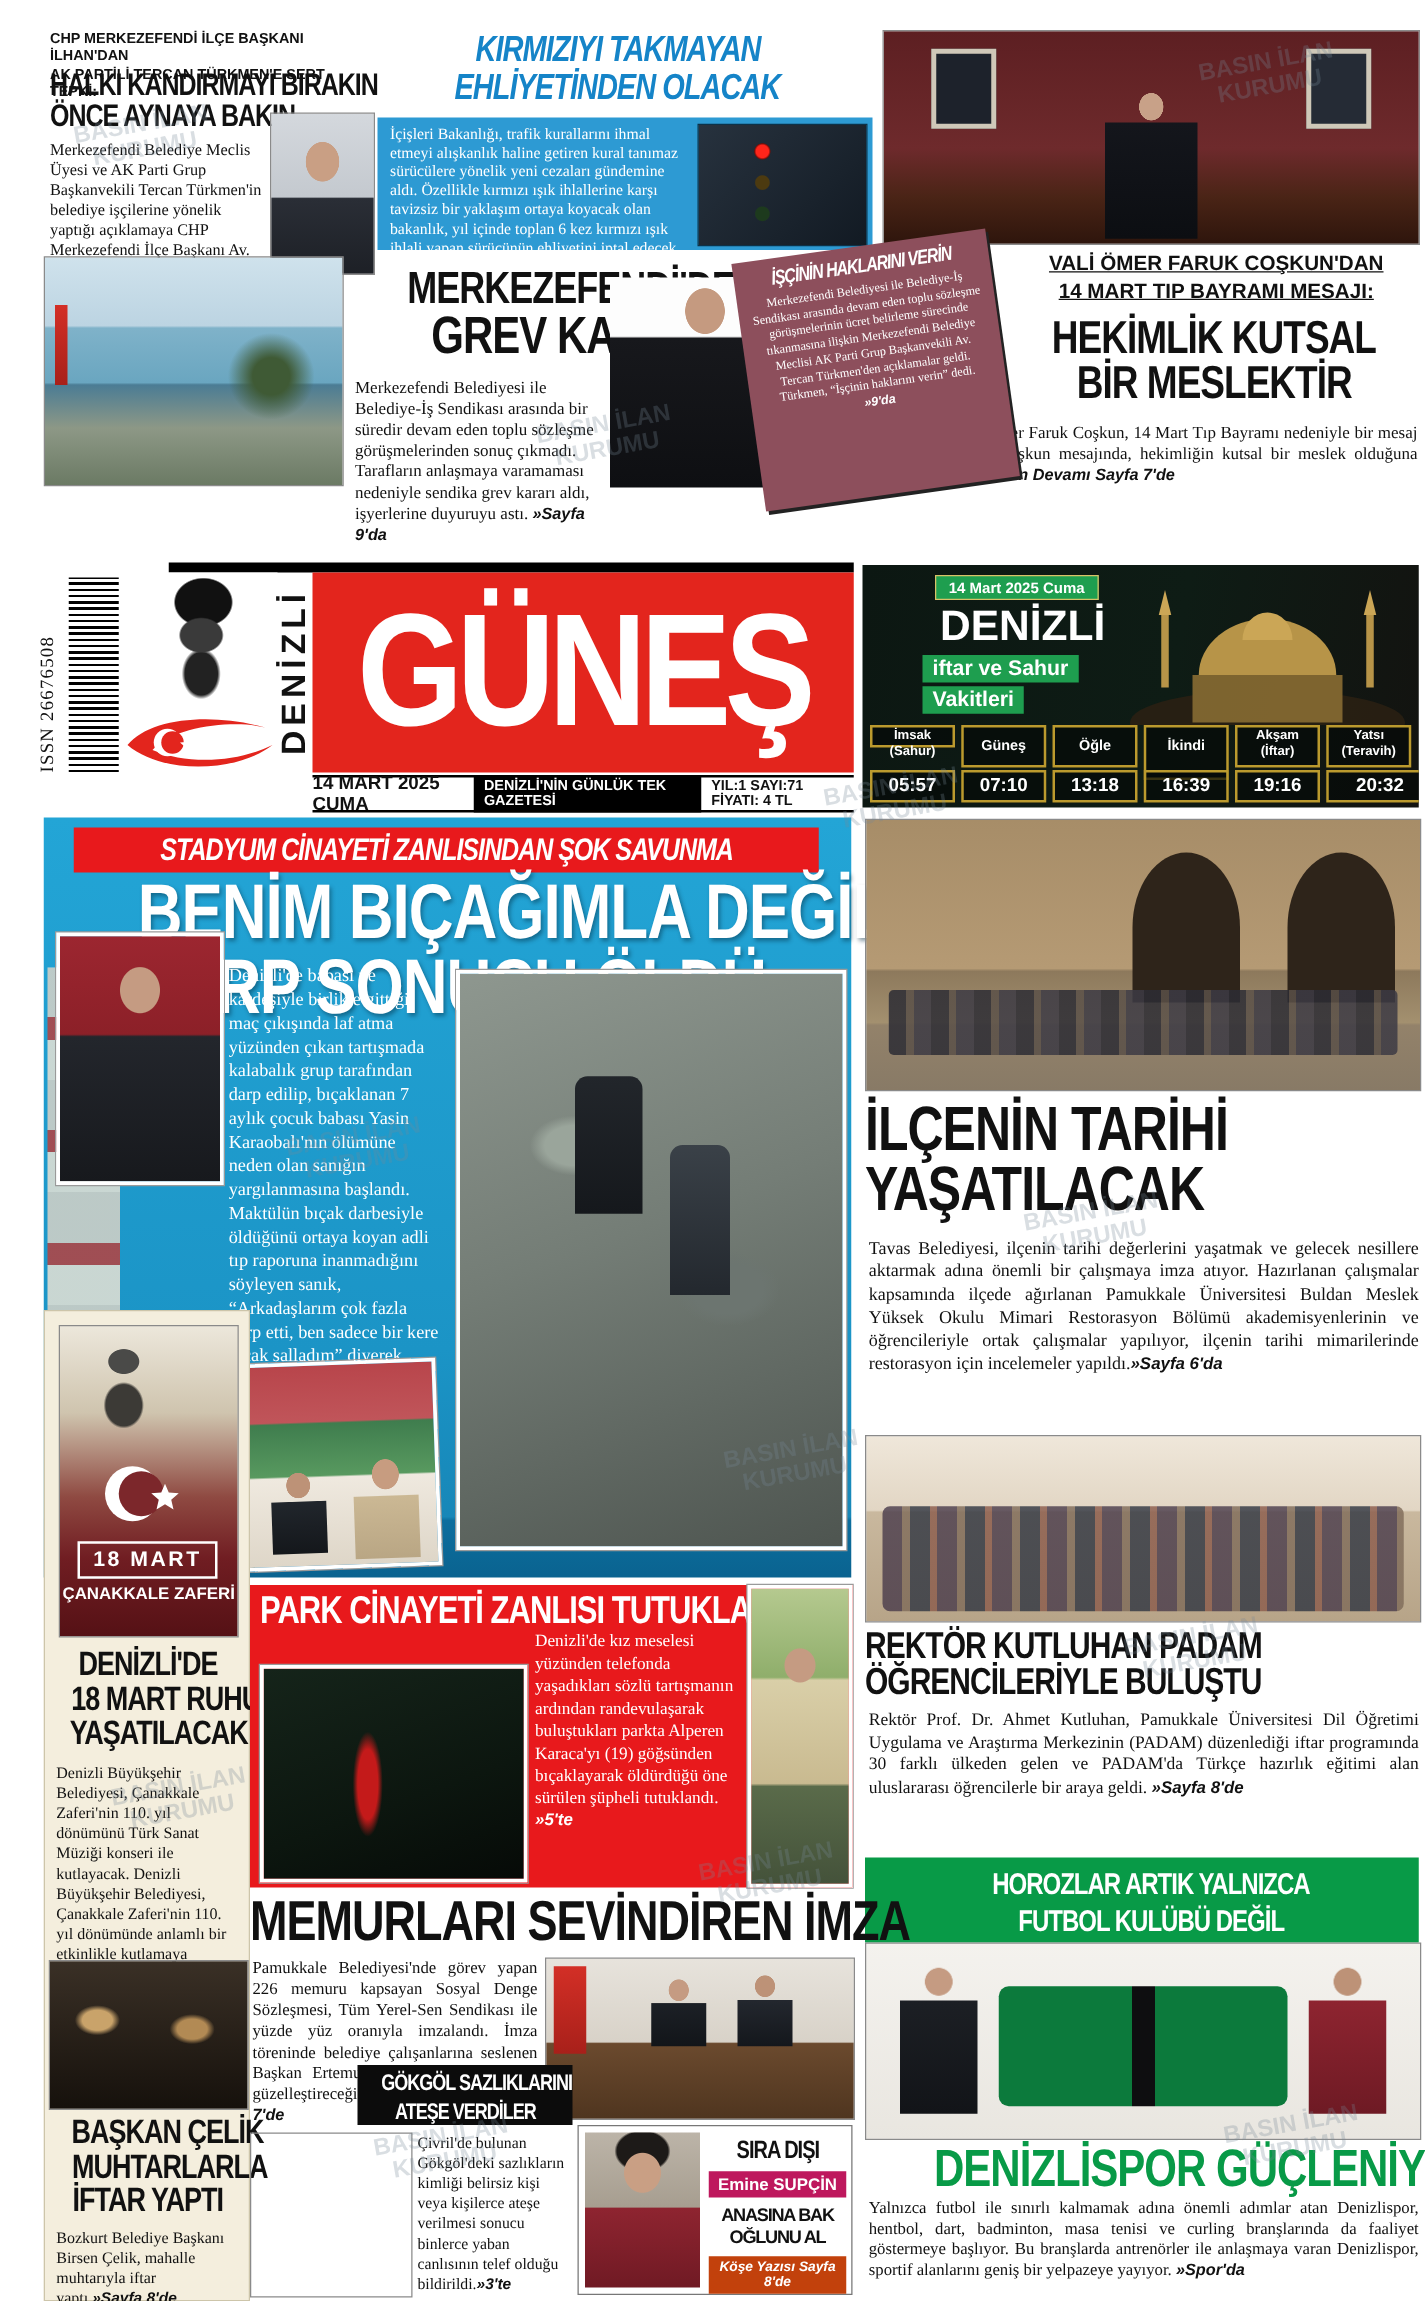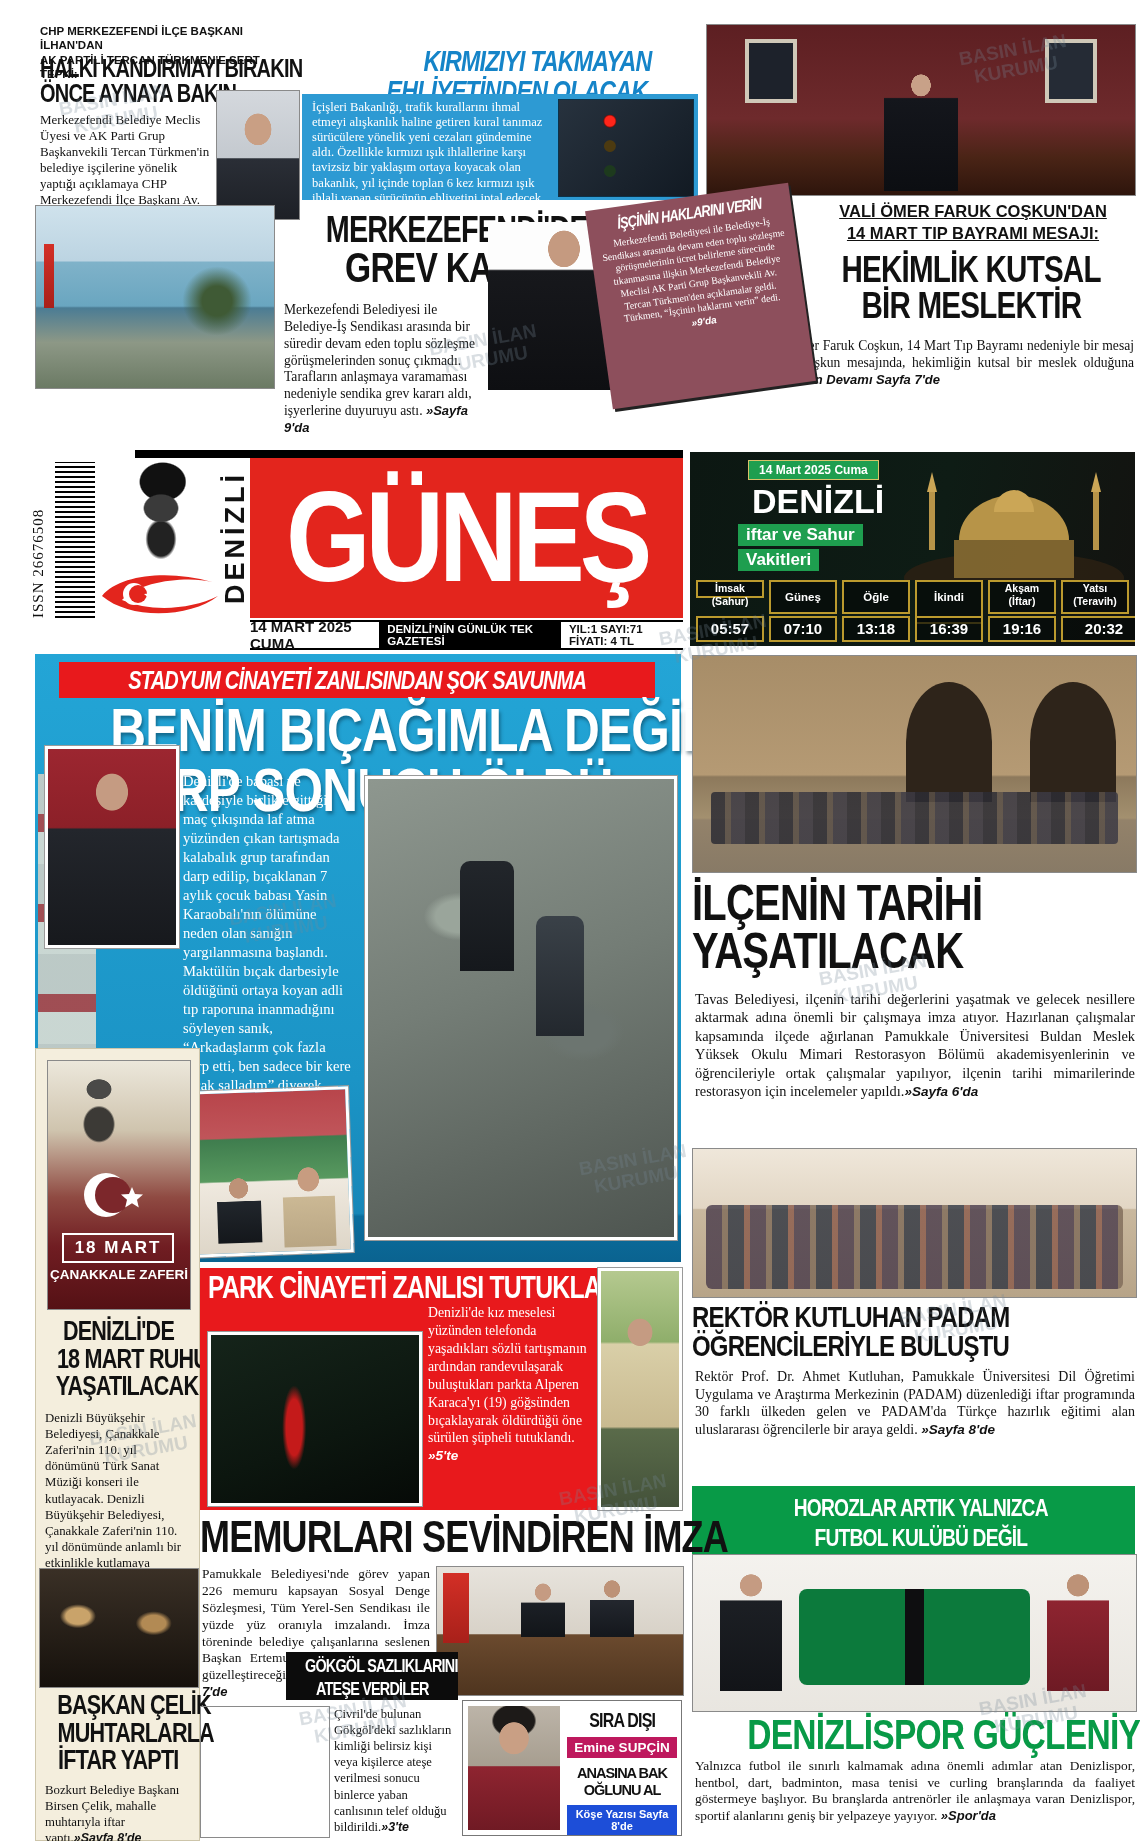--- a/index.html
+++ b/index.html
@@ -82,21 +82,21 @@
     <span class="sqzL">HALKI KANDIRMAYI BIRAKIN</span><br>
     <span class="sqzL">ÖNCE AYNAYA BAKIN</span>
   </div>
   <div class="photo-plain" style="left:216px;top:90px;width:82px;height:128px;background:
        radial-gradient(ellipse 22px 26px at 50% 30%,#c99f84 60%,transparent 62%),
        linear-gradient(180deg,#d4d8dd 0%,#c4c9cf 52%,#2a2e36 53%,#1d2026 100%);"></div>
   <div class="abs serif" style="left:40px;top:112px;width:172px;font-size:13px;line-height:1.23;">
     <span>Merkezefendi Belediye Meclis Üyesi ve AK Parti Grup Başkanvekili Tercan Türkmen'in belediye işçilerine yönelik yaptığı açıklamaya CHP Merkezefendi İlçe Başkanı Av. Müjdat İlhan'dan tepki geldi. </span><span class="ref">»9'da</span>
   </div>
 
-  <div class="abs cond" style="left:284px;top:26px;width:396px;text-align:right;font-style:italic;font-size:29px;line-height:1.02;color:#1584c8;margin-top:21px;">
+  <div class="abs cond" style="left:296px;top:26px;width:396px;text-align:center;font-style:italic;font-size:29px;line-height:1.02;color:#1584c8;">
     <span class="sqz">KIRMIZIYI TAKMAYAN</span><br>
     <span class="sqz">EHLİYETİNDEN OLACAK</span>
   </div>
   <div class="abs" style="left:302px;top:94px;width:396px;height:106px;background:#2d9ad3;">
     <div class="serif" style="position:absolute;left:10px;top:6px;width:242px;color:#fff;font-size:12.6px;line-height:1.2;">
       <span>İçişleri Bakanlığı, trafik kurallarını ihmal etmeyi alışkanlık haline getiren kural tanımaz sürücülere yönelik yeni cezaları gündemine aldı. Özellikle kırmızı ışık ihlallerine karşı tavizsiz bir yaklaşım ortaya koyacak olan bakanlık, yıl içinde toplan 6 kez kırmızı ışık ihlali yapan sürücünün ehliyetini iptal edecek. </span><span class="ref" style="font-size:12.5px;">»Sayfa 3'te</span>
     </div>
     <div style="position:absolute;right:4px;top:5px;width:134px;height:96px;background:
          radial-gradient(circle 9px at 38% 22%,#ff251a 55%,#6e100c 70%,transparent 75%),
          radial-gradient(circle 9px at 38% 48%,#4c3a10 60%,transparent 70%),
@@ -378,17 +378,17 @@
     <div style="position:absolute;left:5px;top:5px;width:92px;height:124px;background:
          radial-gradient(ellipse 24px 26px at 50% 26%,#c99f84 60%,transparent 63%),
          radial-gradient(ellipse 34px 26px at 50% 12%,#1d1a18 60%,transparent 66%),
          linear-gradient(180deg,#bcb4a8 0%,#a79e90 48%,#8e2430 49%,#701a24 100%);"></div>
     <div class="cond" style="position:absolute;left:104px;top:8px;width:110px;text-align:center;font-size:20px;">
       <span class="sqz">SIRA DIŞI</span>
     </div>
     <div style="position:absolute;left:104px;top:36px;width:110px;background:#be185d;color:#fff;text-align:center;
          font-weight:bold;font-size:13.5px;padding:3px 0;">Emine SUPÇİN</div>
     <div class="cond" style="position:absolute;left:104px;top:64px;width:110px;text-align:center;font-size:14.5px;line-height:1.15;">ANASINA BAK OĞLUNU AL</div>
-    <div style="position:absolute;left:104px;top:104px;width:110px;background:#1d4ed8;color:#fff;text-align:center;
-         font-weight:bold;font-size:11px;padding:3px 0;">Köşe Yazısı Sayfa 8'de</div>
+    <div style="position:absolute;left:104px;top:104px;width:110px;background:#c2410c;color:#fff;text-align:center;
+         font-weight:bold;font-style:italic;font-size:11px;padding:3px 0;">Köşe Yazısı Sayfa 8'de</div>
   </div>
 
 </div>
 
 </body></html>

